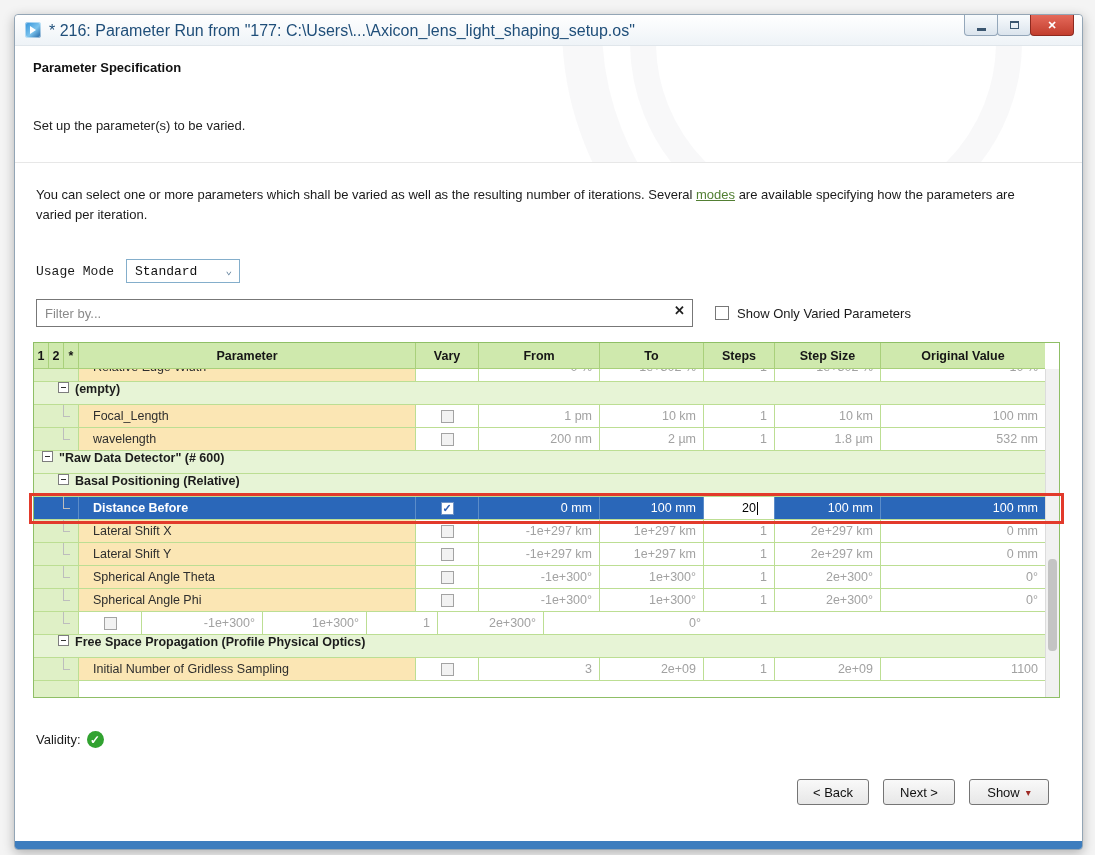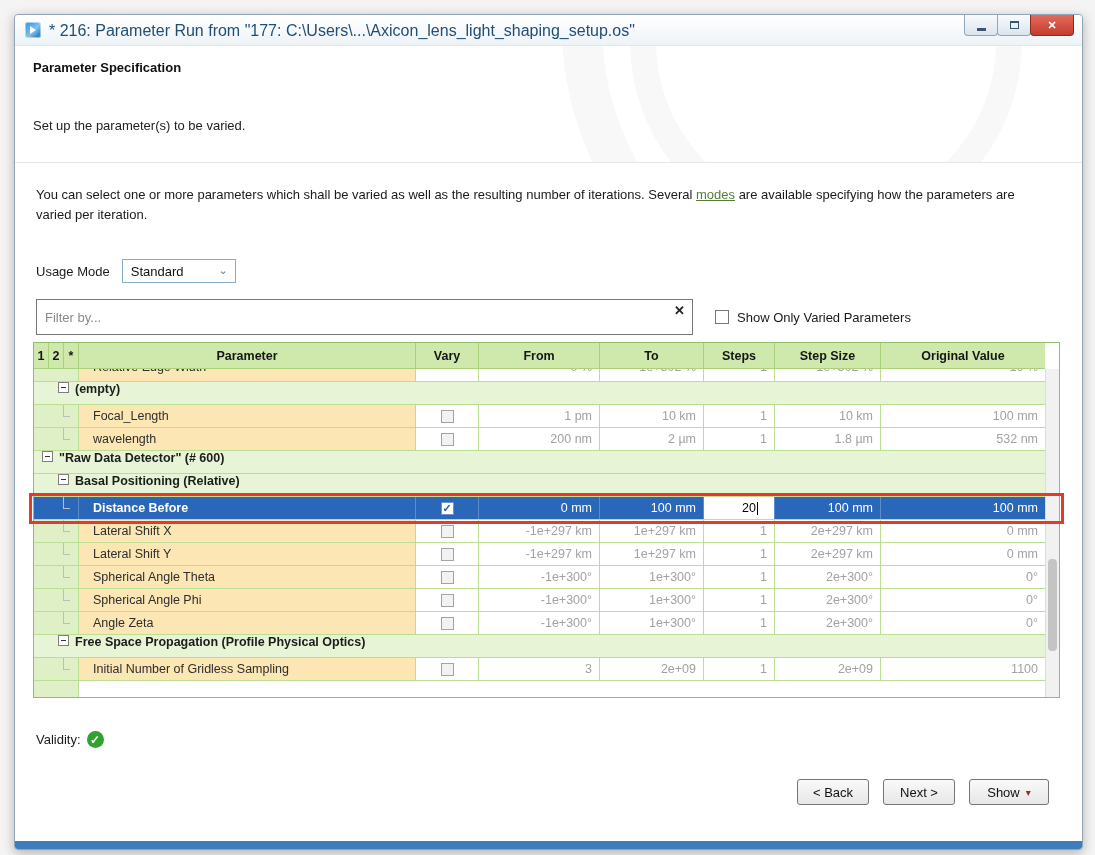--- a/index.html
+++ b/index.html
@@ -23,27 +23,27 @@
   .banner{position:absolute;top:31px;left:0;right:0;height:116px;background:#fff;overflow:hidden;border-bottom:1px solid #e7e7e7;}
   .swirl{position:absolute;border-radius:50%;border:26px solid rgba(150,160,172,.07);}
   .swirl.s1{width:340px;height:340px;right:60px;top:-200px;}
   .swirl.s2{width:560px;height:560px;right:-120px;top:-340px;border-width:40px;}
   .banner-title{position:absolute;left:18px;top:14px;font-size:13px;font-weight:bold;color:#111;}
   .banner-sub{position:absolute;left:18px;top:36px;font-size:13px;color:#222;margin-top:36px;}
   
   .intro{position:absolute;left:21px;top:170px;width:995px;font-size:13px;color:#1a1a1a;line-height:1.5;}
   .modes-link{color:#527f33;text-decoration:underline;cursor:pointer;}
   
-  .usage-row{position:absolute;left:21px;top:244px;display:flex;align-items:center;font-size:13px;color:#1a1a1a;}
+  .usage-row{position:absolute;left:21px;top:244px;display:flex;align-items:center;font-size:13px;color:#1a1a1a;font-family:Liberation Mono, monospace;}
   .usage-select{margin-left:12px;width:114px;height:24px;border:1px solid #84aecb;background:#fff;box-sizing:border-box;
                 display:flex;align-items:center;padding:0 8px;font-size:13px;color:#111;position:relative;}
   .usage-select .chevron{position:absolute;right:7px;top:4px;color:#5c7d99;font-size:11px;}
   
   .filter-row{position:absolute;left:21px;top:284px;display:flex;align-items:center;}
-  .filter-box{position:relative;width:657px;height:36px;border:1px solid #777;background:#fff;box-sizing:border-box;}
+  .filter-box{position:relative;width:657px;height:28px;border:1px solid #777;background:#fff;box-sizing:border-box;}
   .filter-input{position:absolute;inset:0;border:none;outline:none;padding:0 28px 0 8px;font-size:13px;color:#333;
                 font-family:"Liberation Sans",sans-serif;background:transparent;}
   .filter-input::placeholder{color:#8a8a8a;}
   .filter-clear{position:absolute;right:7px;top:3px;font-size:13px;font-weight:bold;color:#222;cursor:pointer;}
   .cbx{width:14px;height:14px;border:1px solid #777;background:#fff;margin-left:22px;box-sizing:border-box;}
   .cbx-label{margin-left:8px;font-size:13px;color:#1a1a1a;}
   
   .table-wrap{position:absolute;left:18px;top:327px;width:1027px;border:1px solid #8fbf66;box-sizing:border-box;background:#fff;}
   #table-body{width:1011px;}
   .trow{display:flex;height:23px;border-bottom:1px solid #bcdе93;border-bottom:1px solid #bcde93;box-sizing:border-box;background:#fff;}
@@ -308,21 +308,20 @@
             <div class="cell c-val c-to">1e+300°</div>
             <div class="cell c-val c-steps">1</div>
             <div class="cell c-val c-size">2e+300°</div>
             <div class="cell c-val c-orig">0°</div>
           </div>
           <div class="trow param">
             <div class="cell c-gutter">
               <span class="tv"></span>
               <span class="th"></span>
             </div>
-            <div class="cell c-name">Angle Zeta</div>
             <div class="cell c-vary">
               <span class="cb"></span>
             </div>
             <div class="cell c-val c-from">-1e+300°</div>
             <div class="cell c-val c-to">1e+300°</div>
             <div class="cell c-val c-steps">1</div>
             <div class="cell c-val c-size">2e+300°</div>
             <div class="cell c-val c-orig">0°</div>
           </div>
           <div class="trow group" style="padding-left: 24px;">

